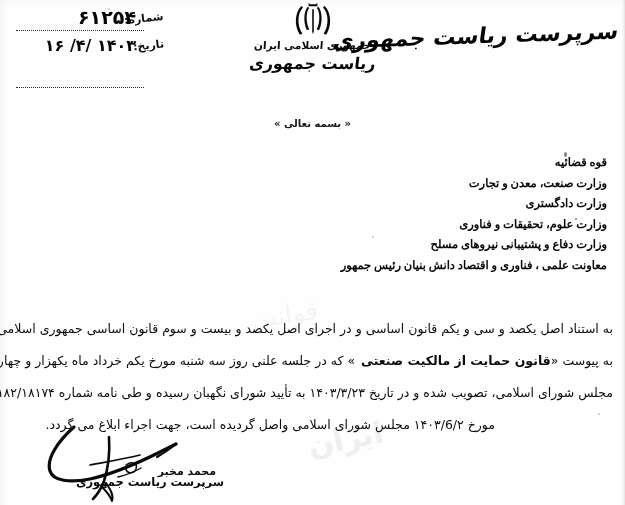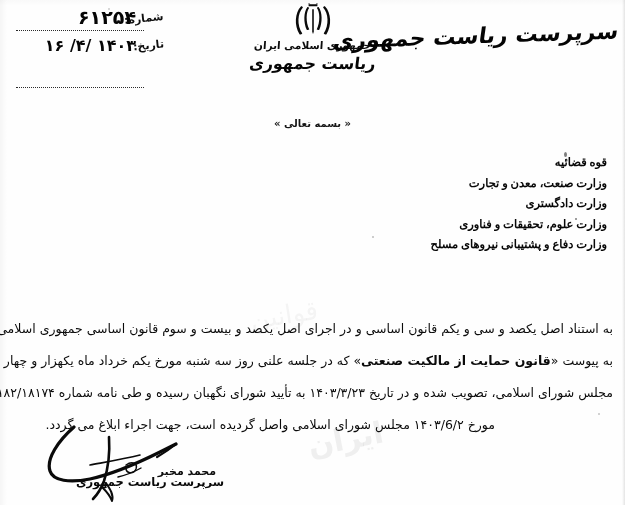--- a/index.html
+++ b/index.html
@@ -165,20 +165,21 @@
   }
   .body-line {
     font-size: 12.5px;
     line-height: 32px;
     color: #0b0b0b;
     white-space: nowrap;
   }
   .law-name {
     font-weight: 700;
     font-size: 12.5px;
+    margin-left: 6px;
   }
   .line-4 {
     padding-right: 118px;
   }
 
   
   .sign-area {
     position: absolute;
     left: 14px;
     top: 425px;
@@ -298,20 +299,21 @@
   <div class="office-title">سرپرست ریاست جمهوری</div>
 
   <div class="basmalah">« بسمه تعالی »</div>
 
   <div class="recipients">
     <div class="recipient">قوه قضائیه</div>
     <div class="recipient">وزارت صنعت، معدن و تجارت</div>
     <div class="recipient">وزارت دادگستری</div>
     <div class="recipient">وزارت علوم، تحقیقات و فناوری</div>
     <div class="recipient">وزارت دفاع و پشتیبانی نیروهای مسلح</div>
+    <div class="recipient">معاونت علمی ، فناوری و اقتصاد دانش بنیان رئیس جمهور</div>
   </div>
 
   <div class="body-text">
     <div class="body-line">به استناد اصل یکصد و سی و یکم قانون اساسی و در اجرای اصل یکصد و بیست و سوم قانون اساسی جمهوری اسلامی ایران</div>
     <div class="body-line"><span>به پیوست «</span><span class="law-name">قانون حمایت از مالکیت صنعتی</span><span>» که در جلسه علنی روز سه شنبه مورخ یکم خرداد ماه یکهزار و چهار صد و سه</span></div>
     <div class="body-line">مجلس شورای اسلامی، تصویب شده و در تاریخ ۱۴۰۳/۳/۲۳ به تأیید شورای نگهبان رسیده و طی نامه شماره ۱۸۲/۱۸۱۷۴</div>
     <div class="body-line line-4">مورخ ۱۴۰۳/6/۲ مجلس شورای اسلامی واصل گردیده است، جهت اجراء ابلاغ می گردد.</div>
   </div>
 
   <div class="watermark">ایران</div>

